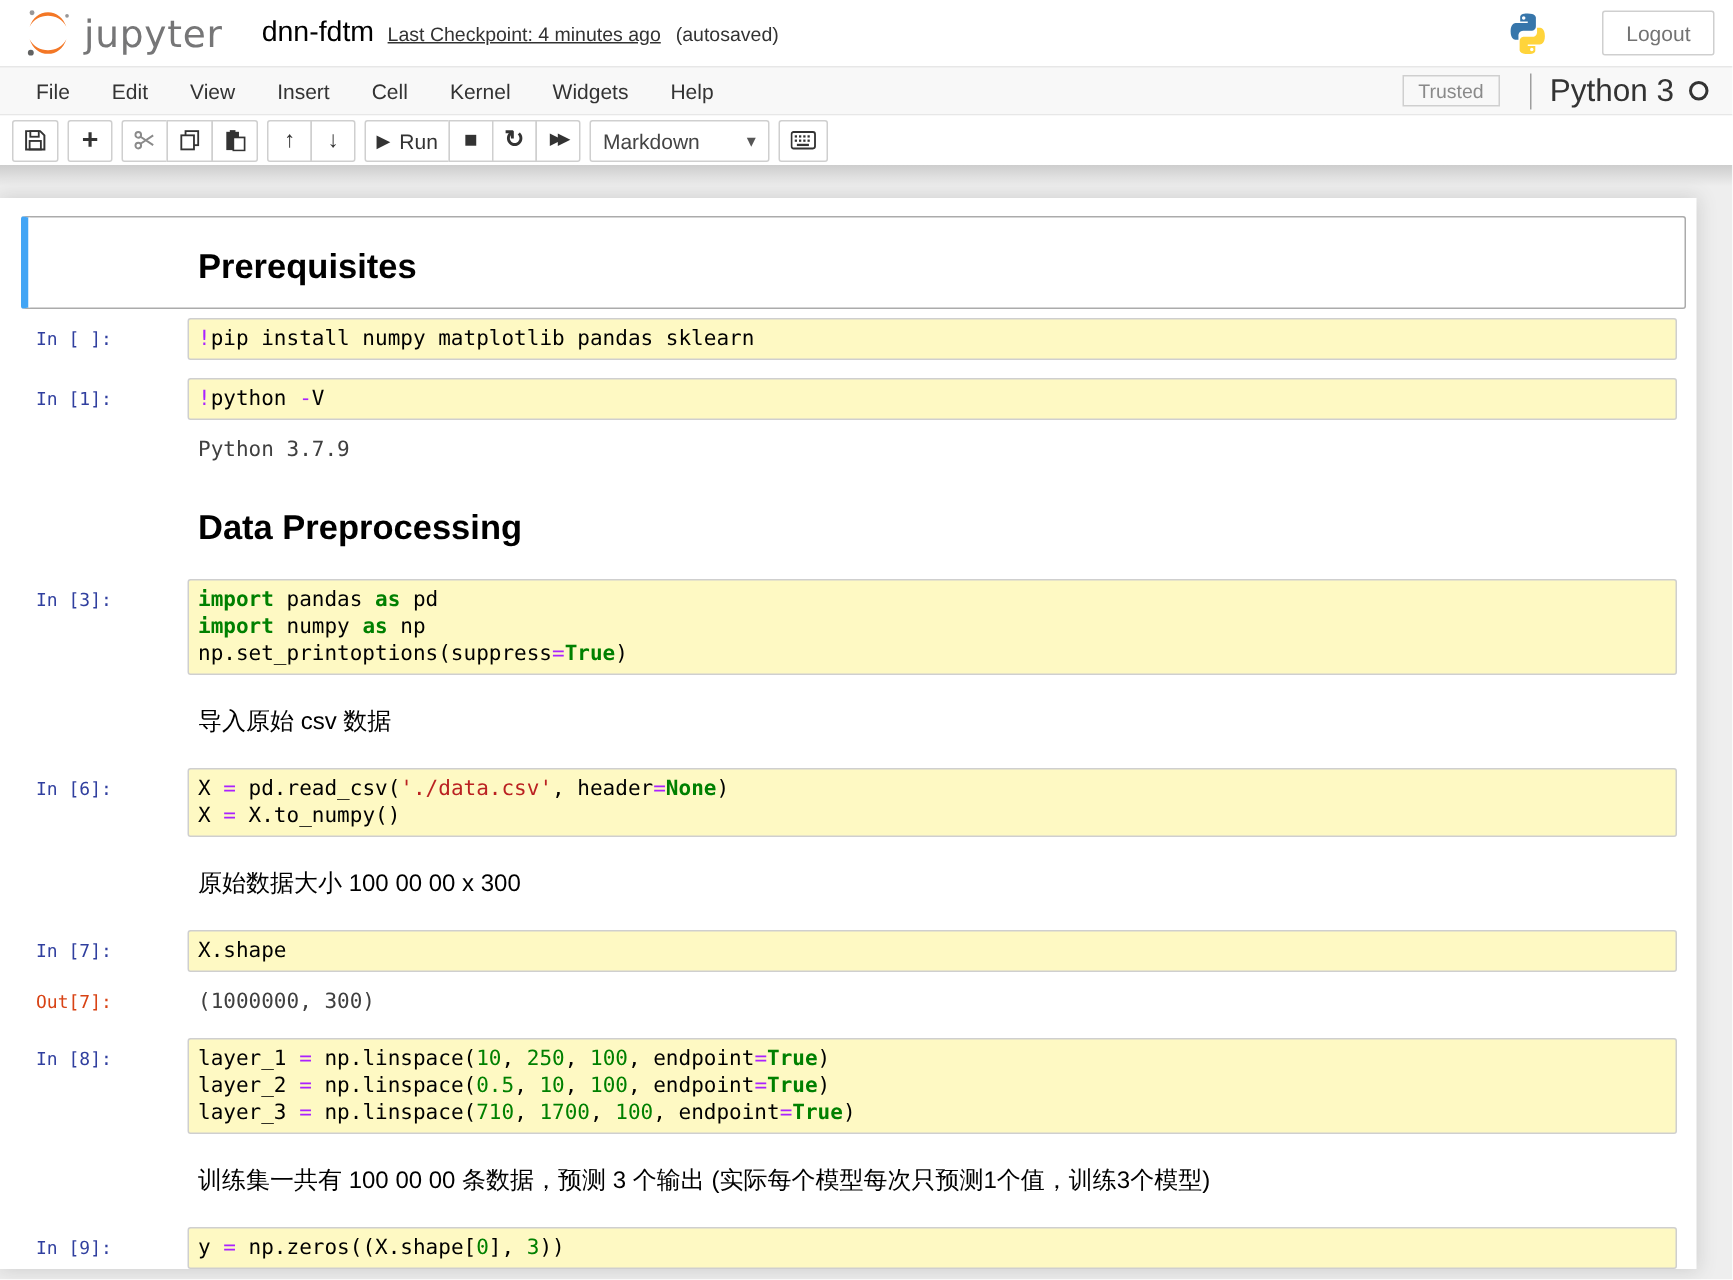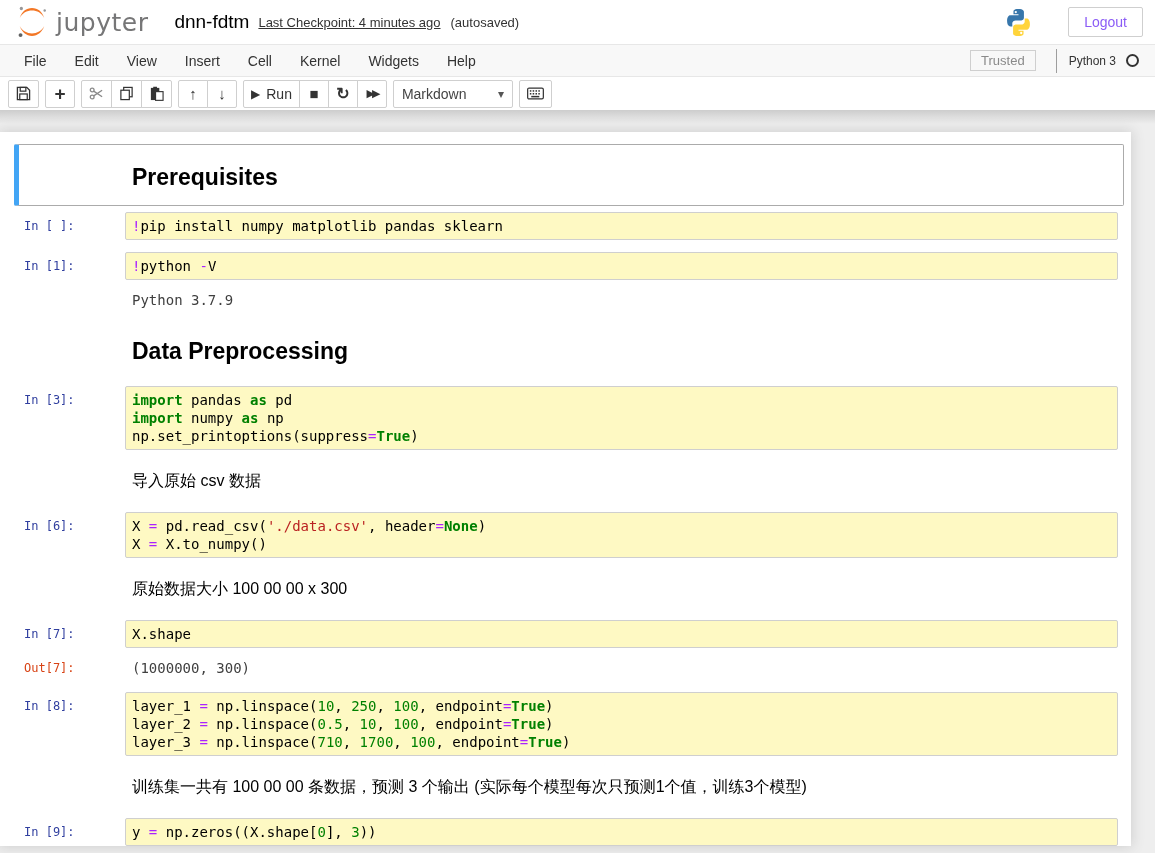--- a/index.html
+++ b/index.html
@@ -12,32 +12,32 @@
     background:#fff; flex:0 0 auto; }
   .logo { display:flex; align-items:center; gap:6px; cursor:pointer; }
   .logo-text { font-size:25px; color:#767677; letter-spacing:0.5px; font-weight:400;
     font-family:"DejaVu Sans", sans-serif; }
   .nb-title { font-size:19px; color:#000; margin-left:26px; }
   .checkpoint { font-size:13px; color:#333; margin-left:9px;text-decoration:underline; }
   .autosave { font-size:13px; color:#333; margin-left:10px; }
   .spacer { flex:1; }
   .py-logo { margin-right:34px; display:flex; }
   .logout-btn { background:#fff; border:1px solid #cfcfcf; border-radius:2px;
-    font-size:14px; color:#8b5cf6; padding:6px 15px; cursor:pointer; }
+    font-size:14px; color:#737373; padding:6px 15px; cursor:pointer; }
 
   
   .menu-bar { height:33px; background:#f8f8f8; border-top:1px solid #e7e7e7;
     border-bottom:1px solid #e7e7e7; display:flex; align-items:center;
     padding:0 16px 0 10px; flex:0 0 auto; }
   .menu-item { font-size:14px; color:#333; padding:7px 14px; cursor:pointer; }
   .menu-right { margin-left:auto; display:flex; align-items:center; }
   .trusted { border:1px solid #cfcfcf; color:#8a8a8a; font-size:13px;
     padding:2px 10px; background:#f8f8f8; }
   .kernel-sep { width:1px; height:24px; background:#9e9e9e; margin:0 12px 0 20px; }
-  .kernel-name { font-size:12px; color:#333; margin-right:10px; }
+  .kernel-name { font-size:21px; color:#333; margin-right:10px; }
   .kernel-circle { width:13px; height:13px; border:2px solid #333; border-radius:50%;
     display:inline-block; }
 
   
   .toolbar { height:33px; background:#fff; display:flex; align-items:center;
     padding-left:8px; flex:0 0 auto; }
   .btn-group { display:flex; margin-right:6px; }
   .tb-btn { min-width:30px; height:28px; background:#fff; border:1px solid #cfcfcf;
     display:inline-flex; align-items:center; justify-content:center; gap:6px;
     color:#333; font-size:14px; cursor:pointer; padding:0 7px; }

